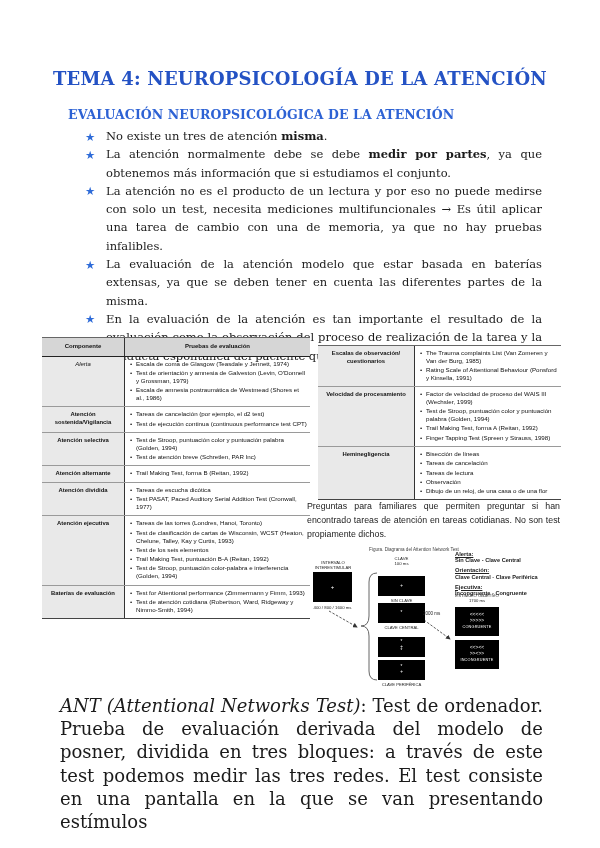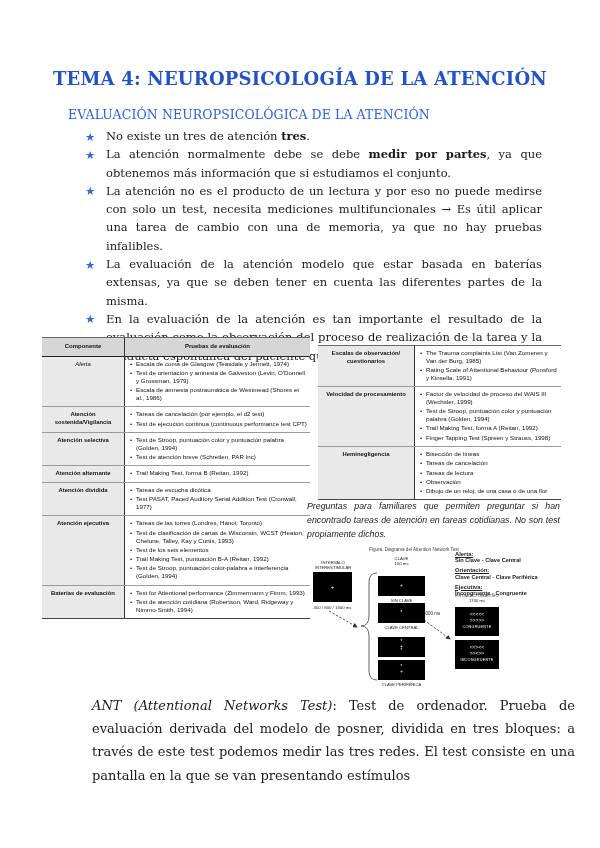--- a/index.html
+++ b/index.html
@@ -2,21 +2,21 @@
 <html><head>
 <meta charset="utf-8">
 <style>
   html,body { margin:0; padding:0; background:#ffffff; }
   .page { position:relative; width:600px; height:848px; background:#fff; overflow:hidden;
           font-family:"DejaVu Serif", serif; color:#1b1b1b; }
 
   
   #title { position:absolute; top:68px; left:0; width:100%; text-align:center;
            font-weight:bold; font-size:18px; color:#2452c4; letter-spacing:0.2px; }
-  #heading { position:absolute; top:107px; left:68px; font-size:12.5px; font-weight:normal;
+  #heading { position:absolute; top:107px; left:68px; font-size:12.5px; font-weight:bold;
              color:#2d62d4; letter-spacing:0.1px; }
 
   
   #bullets { position:absolute; top:127px; left:85px; width:457px;
              font-size:11.5px; line-height:18.3px; }
   .bullet { position:relative; padding-left:21px; text-align:justify; }
   .bullet .star { position:absolute; left:0; top:0.5px; color:#2e6bd8; font-size:11.5px; }
 
   
   .tbl { position:absolute; font-family:"Liberation Sans","DejaVu Sans",sans-serif;
@@ -34,21 +34,21 @@
   #table-right .tcomp { width:97px; }
   .tcomp.italic { font-style:italic; font-weight:normal; }
   .ttests { flex:1; padding:3px 3px 3px 4px; }
   .ttests ul { margin:0; padding:0; list-style:none; }
   .ttests li { position:relative; padding-left:7px; margin-bottom:1.5px; }
   .ttests li::before { content:"•"; position:absolute; left:1px; }
 
   
   #side-note { position:absolute; top:500px; left:307px; width:253px;
                font-family:"Liberation Sans",sans-serif; font-size:8.8px;
-               line-height:13.8px; text-align:justify; color:#222;font-style:italic; }
+               line-height:13.8px; text-align:justify; color:#222; }
 
   
   #figure { position:absolute; top:547px; left:303px; width:262px; height:150px;
             font-family:"Liberation Sans",sans-serif; color:#222; }
   .fig-svg { position:absolute; top:0; left:0; }
   .fig-caption { position:absolute; top:0; left:48px; width:126px; font-size:4.6px;
                  text-align:center; color:#444; }
   .legend { position:absolute; top:4px; left:152px; width:110px; }
   .legend-item { margin-bottom:3.5px; }
   .legend-name { display:block; font-size:5.8px; font-weight:bold; text-decoration:underline; line-height:6.4px; }
@@ -69,33 +69,33 @@
   .tgt-head { position:absolute; top:47px; left:148px; width:52px; font-size:4.2px;
               text-align:center; line-height:4.8px; }
   .tgt-box { position:absolute; left:152px; width:44px; height:29px; background:#000; color:#fff;
              display:flex; flex-direction:column; align-items:center; justify-content:center;
              font-size:5px; line-height:5.8px; }
   #tgt1{top:60px} #tgt2{top:93px}
   .tgt-box .cap { font-size:3.8px; margin-top:1.5px; letter-spacing:0.2px; }
 
   
   #bottom-para { position:absolute; top:694px; left:60px; width:483px;
-                 font-size:13px; line-height:23.2px; text-align:justify;margin-left:32px; }
+                 font-size:18px; line-height:23.2px; text-align:justify; }
 </style>
 </head>
 <body>
 
 <div class="page">
 
   <div id="title">TEMA 4: NEUROPSICOLOGÍA DE LA ATENCIÓN</div>
   <div id="heading">EVALUACIÓN NEUROPSICOLÓGICA DE LA ATENCIÓN</div>
 
   <div id="bullets">
     <div class="bullet">
-      <span class="star">★</span><span>No existe un tres de atención </span><b>tres</b><span>.</span>
+      <span class="star">★</span><span>No existe un tres de atención </span><b>misma</b><span>.</span>
     </div>
     <div class="bullet">
       <span class="star">★</span><span>La atención normalmente debe se debe </span><b>medir por partes</b><span>, ya que obtenemos más información que si estudiamos el conjunto.</span>
     </div>
     <div class="bullet">
       <span class="star">★</span><span>La atención no es el producto de un lectura y por eso no puede medirse con solo un test, necesita mediciones multifuncionales → Es útil aplicar una tarea de cambio con una de memoria, ya que no hay pruebas infalibles.</span><b></b><span></span>
     </div>
     <div class="bullet">
       <span class="star">★</span><span>La evaluación de la atención modelo que estar basada en baterías extensas, ya que se deben tener en cuenta las diferentes partes de la misma.</span><b></b><span></span>
     </div>

